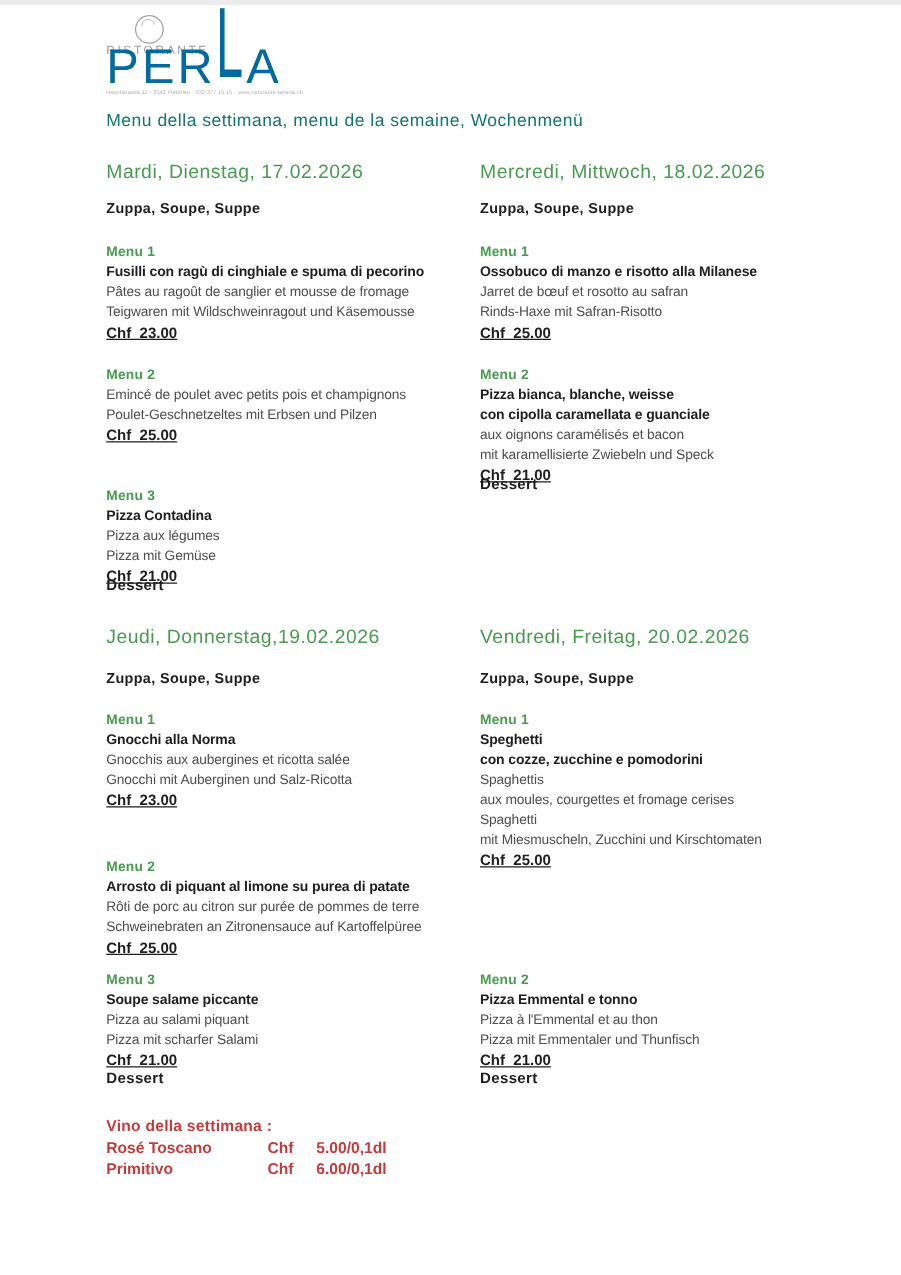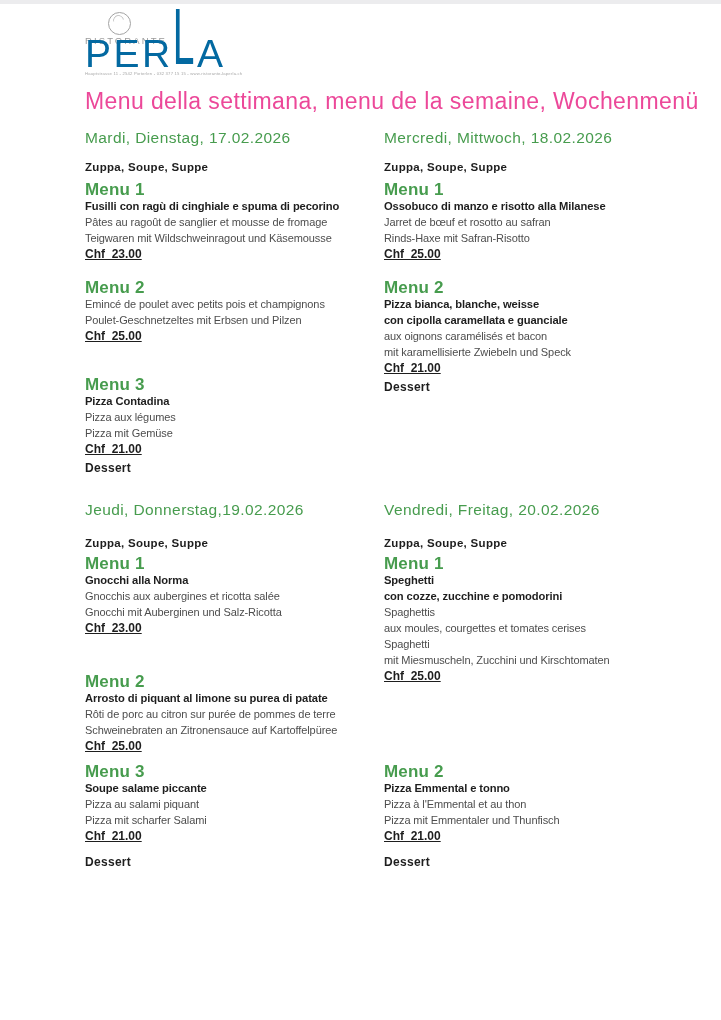--- a/index.html
+++ b/index.html
@@ -10,29 +10,29 @@
   
   .logo{position:absolute;left:85px;top:12px;width:150px;height:66px;text-align:right;}
   .pearl{position:absolute;left:23px;top:0;width:21px;height:21px;border:1.3px solid #a3a3a3;border-radius:50%;}
   .pearl-inner{position:absolute;left:4px;top:2px;width:9px;height:9px;border:1px solid #c9c9c9;border-radius:50%;border-right-color:transparent;border-bottom-color:transparent;transform:rotate(35deg);}
   .logo-ristorante{position:absolute;left:0;top:23px;font-size:9.5px;letter-spacing:2.1px;color:#9b9b9b;white-space:nowrap;}
   .logo-perla{position:absolute;left:0;top:26px;font-size:39px;line-height:32px;letter-spacing:2.5px;color:#0369a1;white-space:nowrap;font-weight:400;}
   .tall-l{display:inline-block;transform:scaleY(2.05);transform-origin:50% 100%;}
   .logo-address{position:absolute;left:0;top:59px;font-size:4.2px;letter-spacing:.2px;color:#a8a8a8;white-space:nowrap;}
 
   
-  .page-title{position:absolute;left:85px;top:88px;font-size:23px;letter-spacing:.4px;color:#ec4899;white-space:nowrap;}
+  .page-title{position:absolute;left:85px;top:88px;font-size:14px;letter-spacing:.4px;color:#0f766e;white-space:nowrap;}
   .day-heading{font-size:15.5px;letter-spacing:.4px;color:#479c4e;white-space:nowrap;line-height:20px;}
 
   .block{position:absolute;}
   .left-col{left:85px;width:300px;}
   .right-col{left:384px;width:332px;}
 
   .soup{font-size:11.5px;font-weight:bold;color:#1e1e1e;letter-spacing:.3px;line-height:16px;white-space:nowrap;}
-  .menu-label{font-size:17px;font-weight:bold;color:#479c4e;letter-spacing:.2px;line-height:16px;}
+  .menu-label{font-size:11px;font-weight:bold;color:#479c4e;letter-spacing:.2px;line-height:16px;margin-top:12px;}
   .dish-bold{font-size:11.2px;font-weight:bold;color:#1e1e1e;letter-spacing:-.1px;line-height:16px;white-space:nowrap;}
   .dish-desc{font-size:11px;color:#4d4d4d;letter-spacing:-.1px;line-height:16px;white-space:nowrap;}
   .price{font-size:12px;font-weight:bold;color:#1e1e1e;line-height:16px;white-space:pre;text-decoration:underline;}
   .dessert{font-size:12px;font-weight:bold;color:#1e1e1e;letter-spacing:.3px;line-height:16px;}
 
   
   .wine{color:#c43b3c;}
   .wine-title{font-size:12.5px;font-weight:bold;letter-spacing:.2px;line-height:17px;}
   .wine-row{line-height:17px;font-size:12.5px;font-weight:bold;white-space:nowrap;}
   .wine-name{display:inline-block;width:129px;}
@@ -135,29 +135,38 @@
   <div class="block left-col dessert" style="top:854px">Dessert</div>
 
   <div class="block right-col day-heading" style="top:500px">Vendredi, Freitag, 20.02.2026</div>
   <div class="block right-col soup" style="top:535px">Zuppa, Soupe, Suppe</div>
 
   <div class="block right-col" style="top:556px">
     <div class="menu-label">Menu 1</div>
     <div class="dish-bold">Speghetti</div>
     <div class="dish-bold">con cozze, zucchine e pomodorini</div>
     <div class="dish-desc">Spaghettis</div>
-    <div class="dish-desc">aux moules, courgettes et tomates cerises</div>
+    <div class="dish-desc">aux moules, courgettes et fromage cerises</div>
     <div class="dish-desc">Spaghetti</div>
     <div class="dish-desc">mit Miesmuscheln, Zucchini und Kirschtomaten</div>
     <div class="price">Chf  25.00</div>
   </div>
 
   <div class="block right-col" style="top:764px">
     <div class="menu-label">Menu 2</div>
     <div class="dish-bold">Pizza Emmental e tonno</div>
     <div class="dish-desc">Pizza à l'Emmental et au thon</div>
     <div class="dish-desc">Pizza mit Emmentaler und Thunfisch</div>
     <div class="price">Chf  21.00</div>
   </div>
 
   <div class="block right-col dessert" style="top:854px">Dessert</div>
 
+  <div class="block wine" style="left:85px;top:893px">
+    <div class="wine-title">Vino della settimana :</div>
+    <div class="wine-row">
+      <span class="wine-name">Rosé Toscano</span><span class="wine-cur">Chf</span><span class="wine-price">5.00/0,1dl</span>
+    </div>
+    <div class="wine-row">
+      <span class="wine-name">Primitivo</span><span class="wine-cur">Chf</span><span class="wine-price">6.00/0,1dl</span>
+    </div>
+  </div>
 </div>
 
 </body></html>

